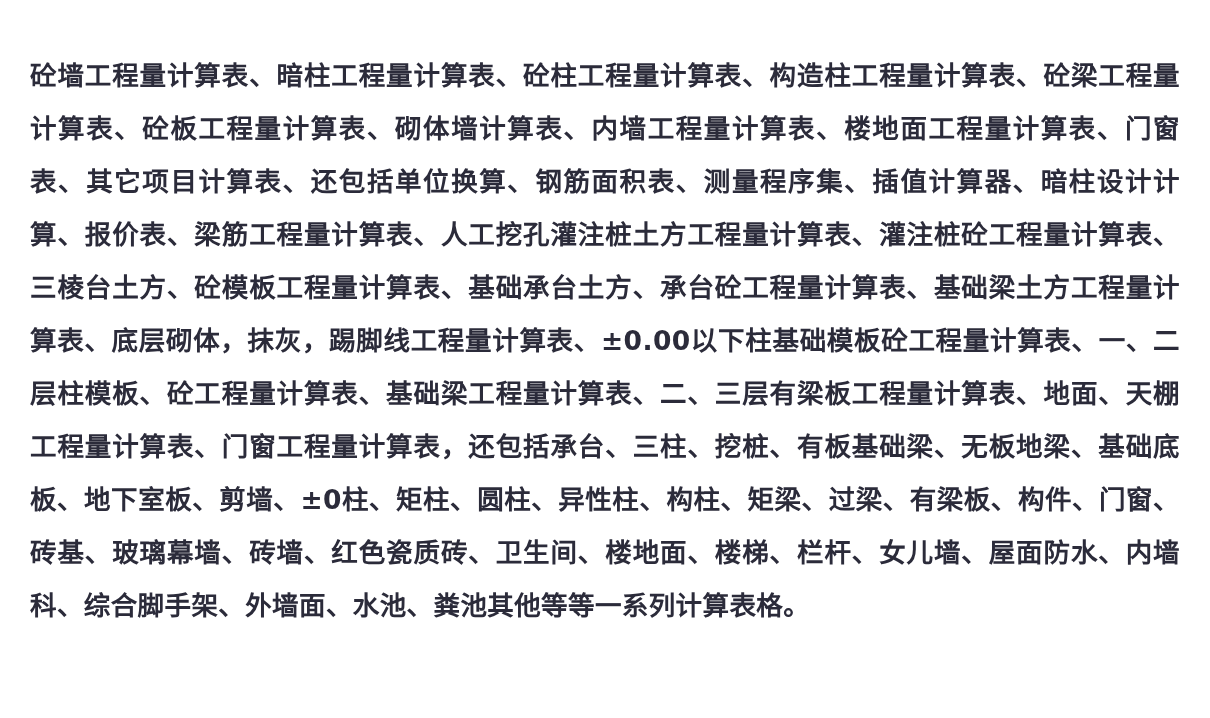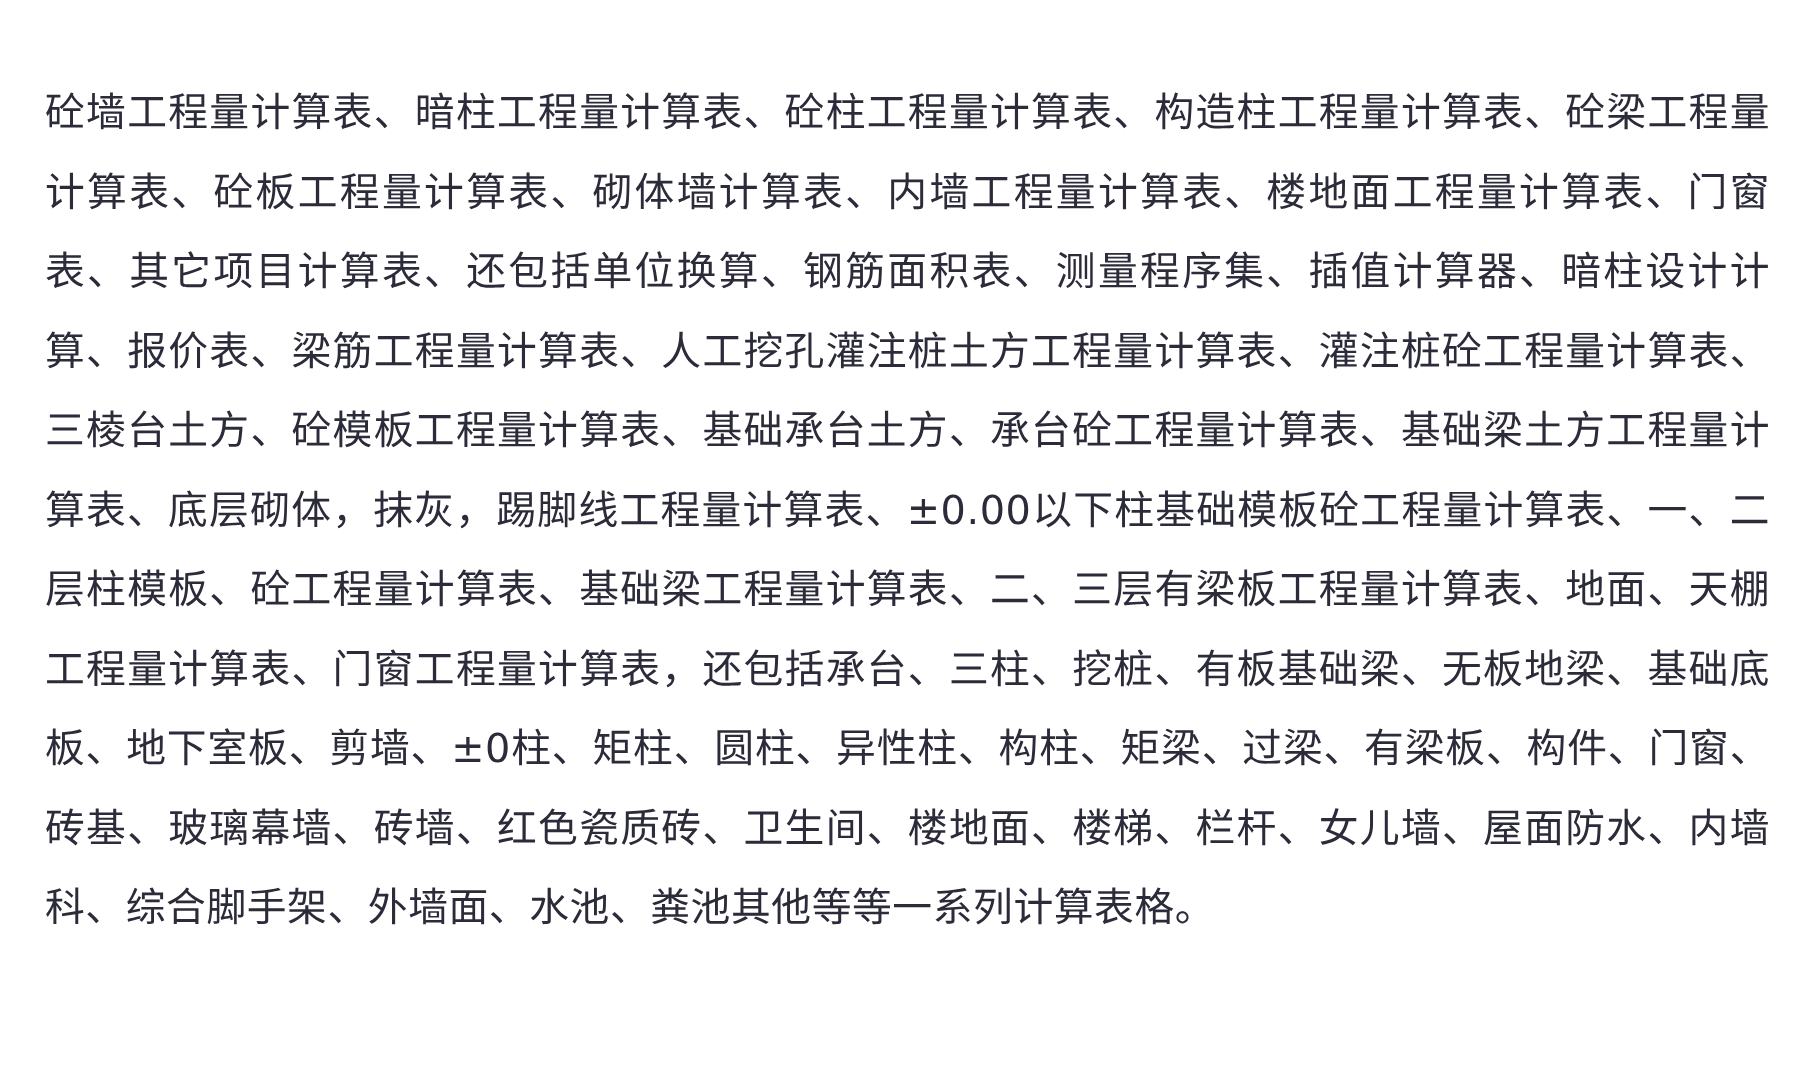--- a/index.html
+++ b/index.html
@@ -21,21 +21,21 @@
     background: #ffffff;
   }
   #paragraph {
     color: #2b2b3a;
     font-size: 26.5px;
     line-height: 53px;
     letter-spacing: 0.4px;
     text-align: justify;
     text-justify: inter-ideograph;
     word-break: break-all;
-    font-weight: 400;
+    font-weight: 700;
   }
 </style>
 </head>
 <body>
 
 <div id="doc-body">
   <p id="paragraph">砼墙工程量计算表、暗柱工程量计算表、砼柱工程量计算表、构造柱工程量计算表、砼梁工程量计算表、砼板工程量计算表、砌体墙计算表、内墙工程量计算表、楼地面工程量计算表、门窗表、其它项目计算表、还包括单位换算、钢筋面积表、测量程序集、插值计算器、暗柱设计计算、报价表、梁筋工程量计算表、人工挖孔灌注桩土方工程量计算表、灌注桩砼工程量计算表、三棱台土方、砼模板工程量计算表、基础承台土方、承台砼工程量计算表、基础梁土方工程量计算表、底层砌体，抹灰，踢脚线工程量计算表、±0.00以下柱基础模板砼工程量计算表、一、二层柱模板、砼工程量计算表、基础梁工程量计算表、二、三层有梁板工程量计算表、地面、天棚工程量计算表、门窗工程量计算表，还包括承台、三柱、挖桩、有板基础梁、无板地梁、基础底板、地下室板、剪墙、±0柱、矩柱、圆柱、异性柱、构柱、矩梁、过梁、有梁板、构件、门窗、砖基、玻璃幕墙、砖墙、红色瓷质砖、卫生间、楼地面、楼梯、栏杆、女儿墙、屋面防水、内墙科、综合脚手架、外墙面、水池、粪池其他等等一系列计算表格。</p>
 </div>
 
 </body></html>

